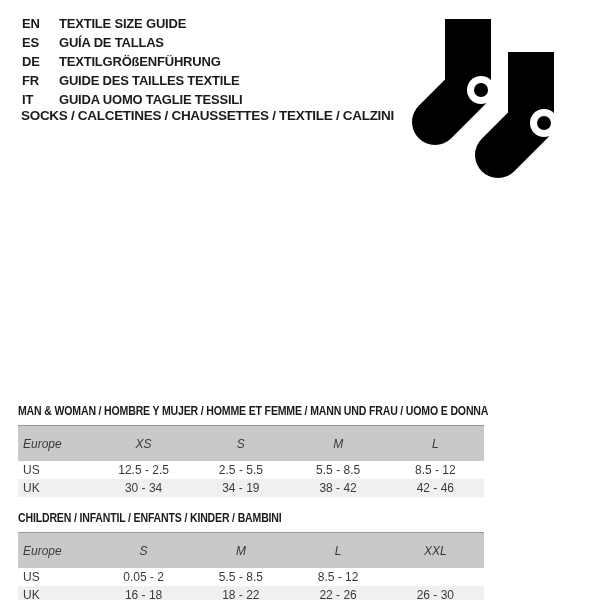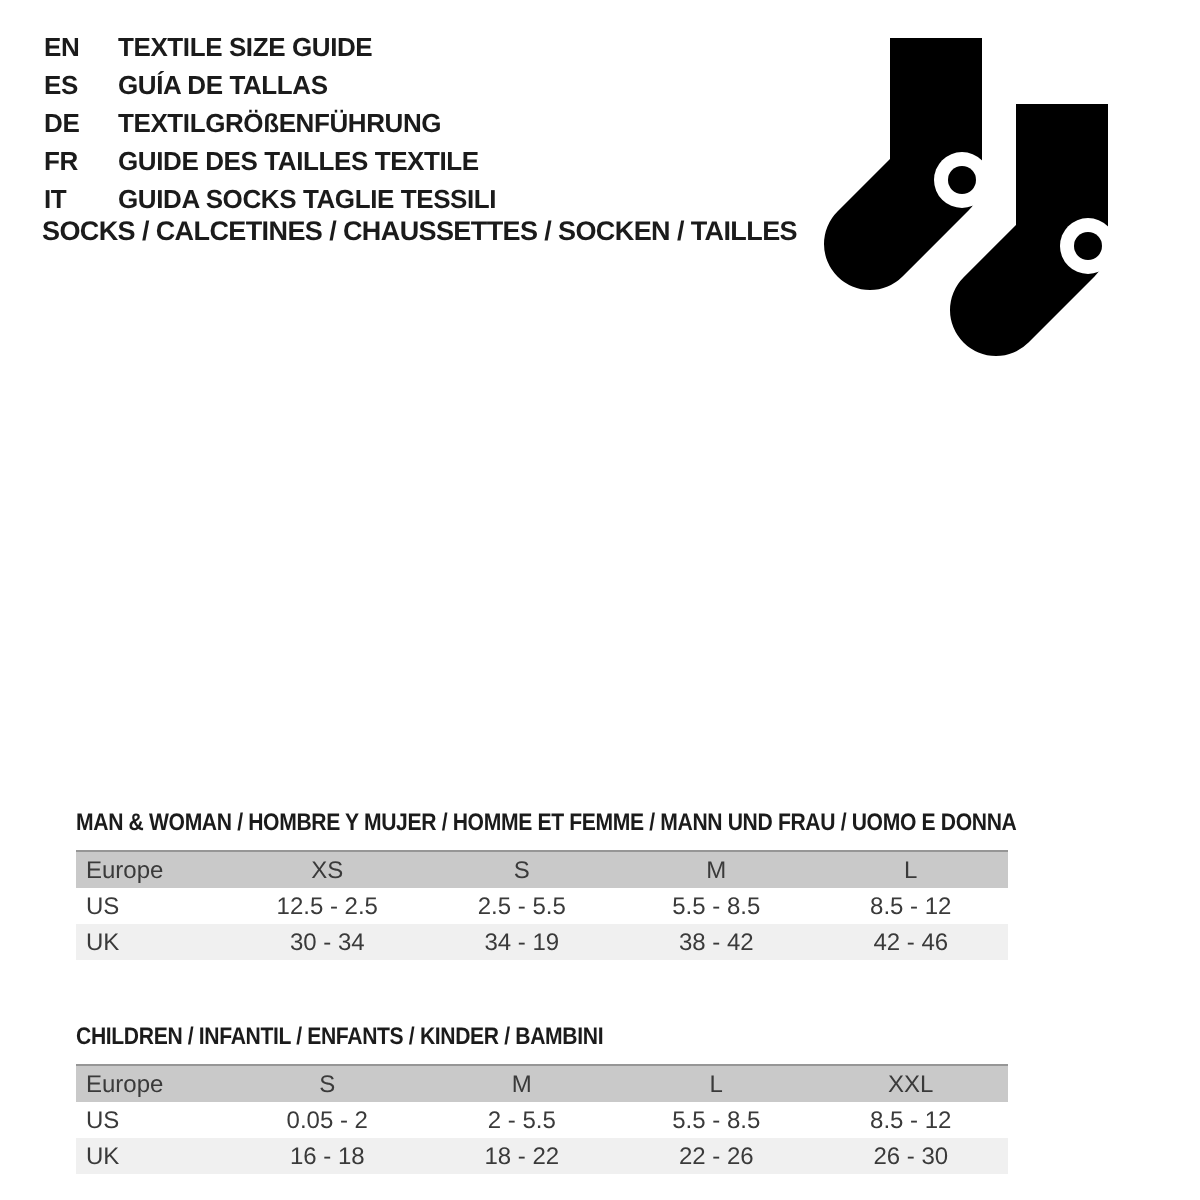--- a/index.html
+++ b/index.html
@@ -24,27 +24,27 @@
 
   .category{position:absolute;left:21px;top:108px;font-weight:bold;font-size:13.5px;letter-spacing:-0.3px;white-space:nowrap;}
 
   
   .socks-svg{position:absolute;left:399px;top:19px;}
   .sock-fill{fill:var(--icon-color);}
   .sock-stroke{stroke:var(--icon-color);fill:none;stroke-width:46;stroke-linecap:round;stroke-linejoin:round;}
   .sock-hole{fill:var(--page-bg);}
 
   
-  .size-table{position:absolute;left:18px;width:466px;margin-left:20px;}
+  .size-table{position:absolute;left:18px;width:466px;}
   .t1{top:404px;}
   .t2{top:511px;}
   .table-title{font-weight:bold;font-size:12px;letter-spacing:-0.2px;transform:scaleX(0.88);transform-origin:left center;white-space:nowrap;height:14px;margin-bottom:7px;color:var(--heading-text);}
   .grid{width:100%;}
   .row{display:grid;grid-template-columns:77px 1fr 1fr 1fr 1fr;height:18px;font-size:12px;color:var(--cell-text);}
-  .row.head{background:var(--header-row-bg);border-top:1px solid var(--header-row-border);height:19px;}
+  .row.head{background:var(--header-row-bg);border-top:1px solid var(--header-row-border);height:36px;font-style:italic;}
   .row.alt{background:var(--alt-row-bg);}
   .cell{display:flex;align-items:center;justify-content:center;white-space:nowrap;}
   .cell.label{justify-content:flex-start;padding-left:5px;}
 </style>
 </head>
 <body>
 
 <div class="canvas">
 
   <div class="lang-list">
@@ -59,25 +59,25 @@
     <div class="lang-row">
       <span class="lang-code">DE</span>
       <span class="lang-label">TEXTILGRÖßENFÜHRUNG</span>
     </div>
     <div class="lang-row">
       <span class="lang-code">FR</span>
       <span class="lang-label">GUIDE DES TAILLES TEXTILE</span>
     </div>
     <div class="lang-row">
       <span class="lang-code">IT</span>
-      <span class="lang-label">GUIDA SOCKS TAGLIE TESSILI</span>
+      <span class="lang-label">GUIDA UOMO TAGLIE TESSILI</span>
     </div>
   </div>
 
-  <div class="category">SOCKS / CALCETINES / CHAUSSETTES / SOCKEN / TAILLES</div>
+  <div class="category">SOCKS / CALCETINES / CHAUSSETTES / TEXTILE / CALZINI</div>
 
   <svg class="socks-svg" width="160" height="180" viewBox="0 0 160 180" aria-hidden="true">
     <g transform="translate(46,0)">
       <rect class="sock-fill" x="0" y="0" width="46" height="50"></rect>
       <path class="sock-stroke" d="M23,25 L23,70 L-10,103"></path>
       <circle class="sock-hole" cx="36" cy="71" r="14"></circle>
       <circle class="sock-fill" cx="36" cy="71" r="7"></circle>
     </g>
     <g transform="translate(109,33)">
       <rect class="sock-fill" x="0" y="0" width="46" height="50"></rect>
@@ -120,21 +120,20 @@
       <div class="row head">
         <div class="cell label">Europe</div>
         <div class="cell">S</div>
         <div class="cell">M</div>
         <div class="cell">L</div>
         <div class="cell">XXL</div>
       </div>
       <div class="row">
         <div class="cell label">US</div>
         <div class="cell">0.05 - 2</div>
-        <div class="cell">2 - 5.5</div>
         <div class="cell">5.5 - 8.5</div>
         <div class="cell">8.5 - 12</div>
       </div>
       <div class="row alt">
         <div class="cell label">UK</div>
         <div class="cell">16 - 18</div>
         <div class="cell">18 - 22</div>
         <div class="cell">22 - 26</div>
         <div class="cell">26 - 30</div>
       </div>

